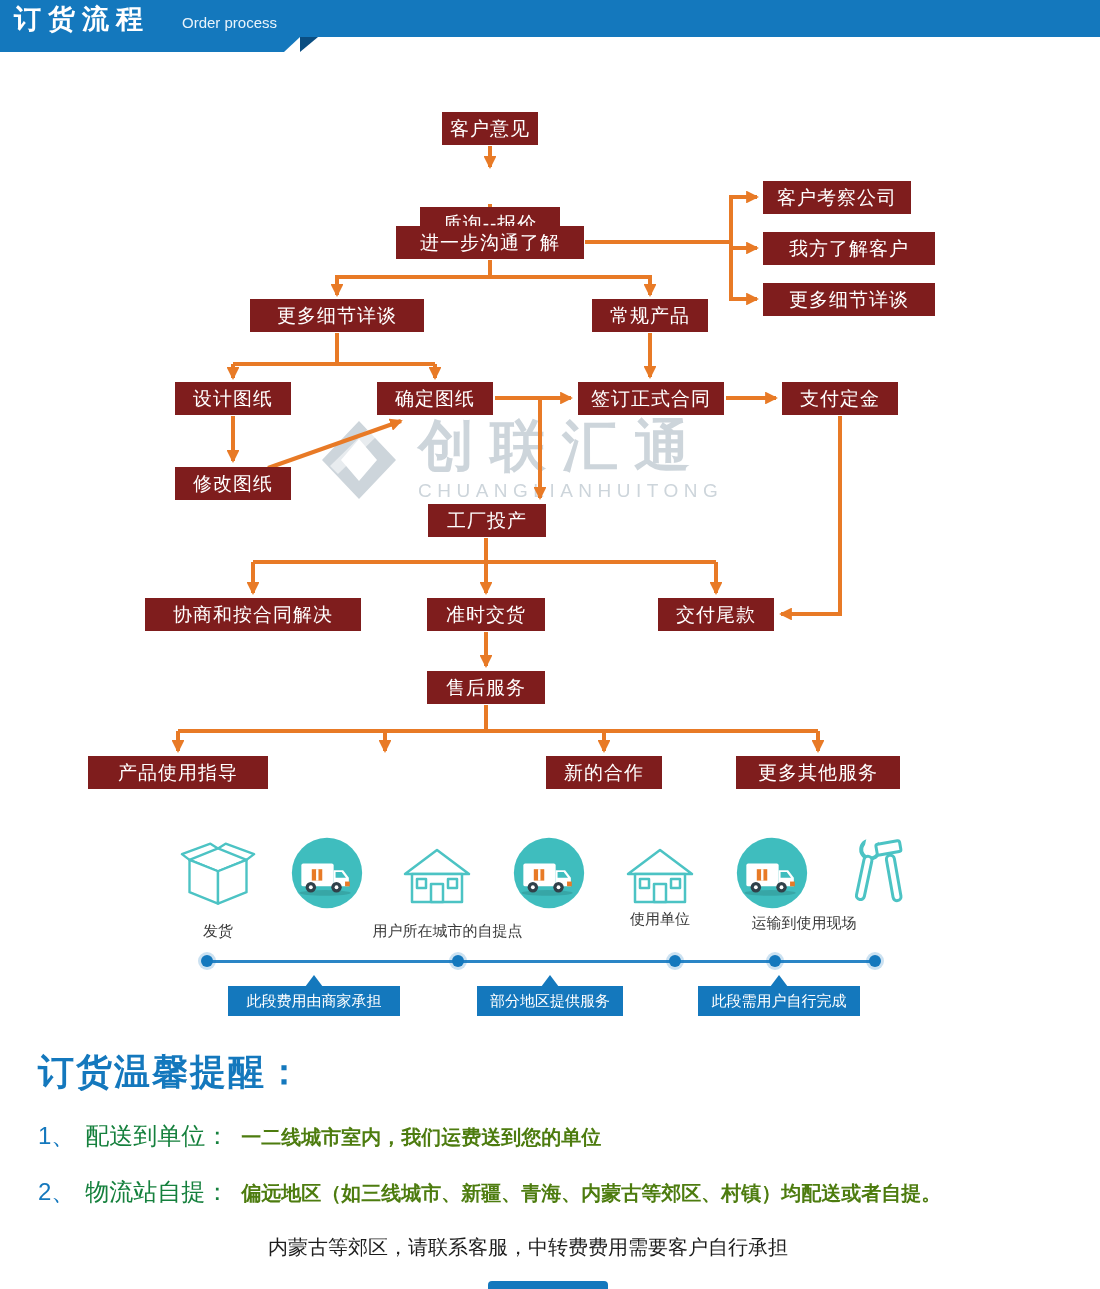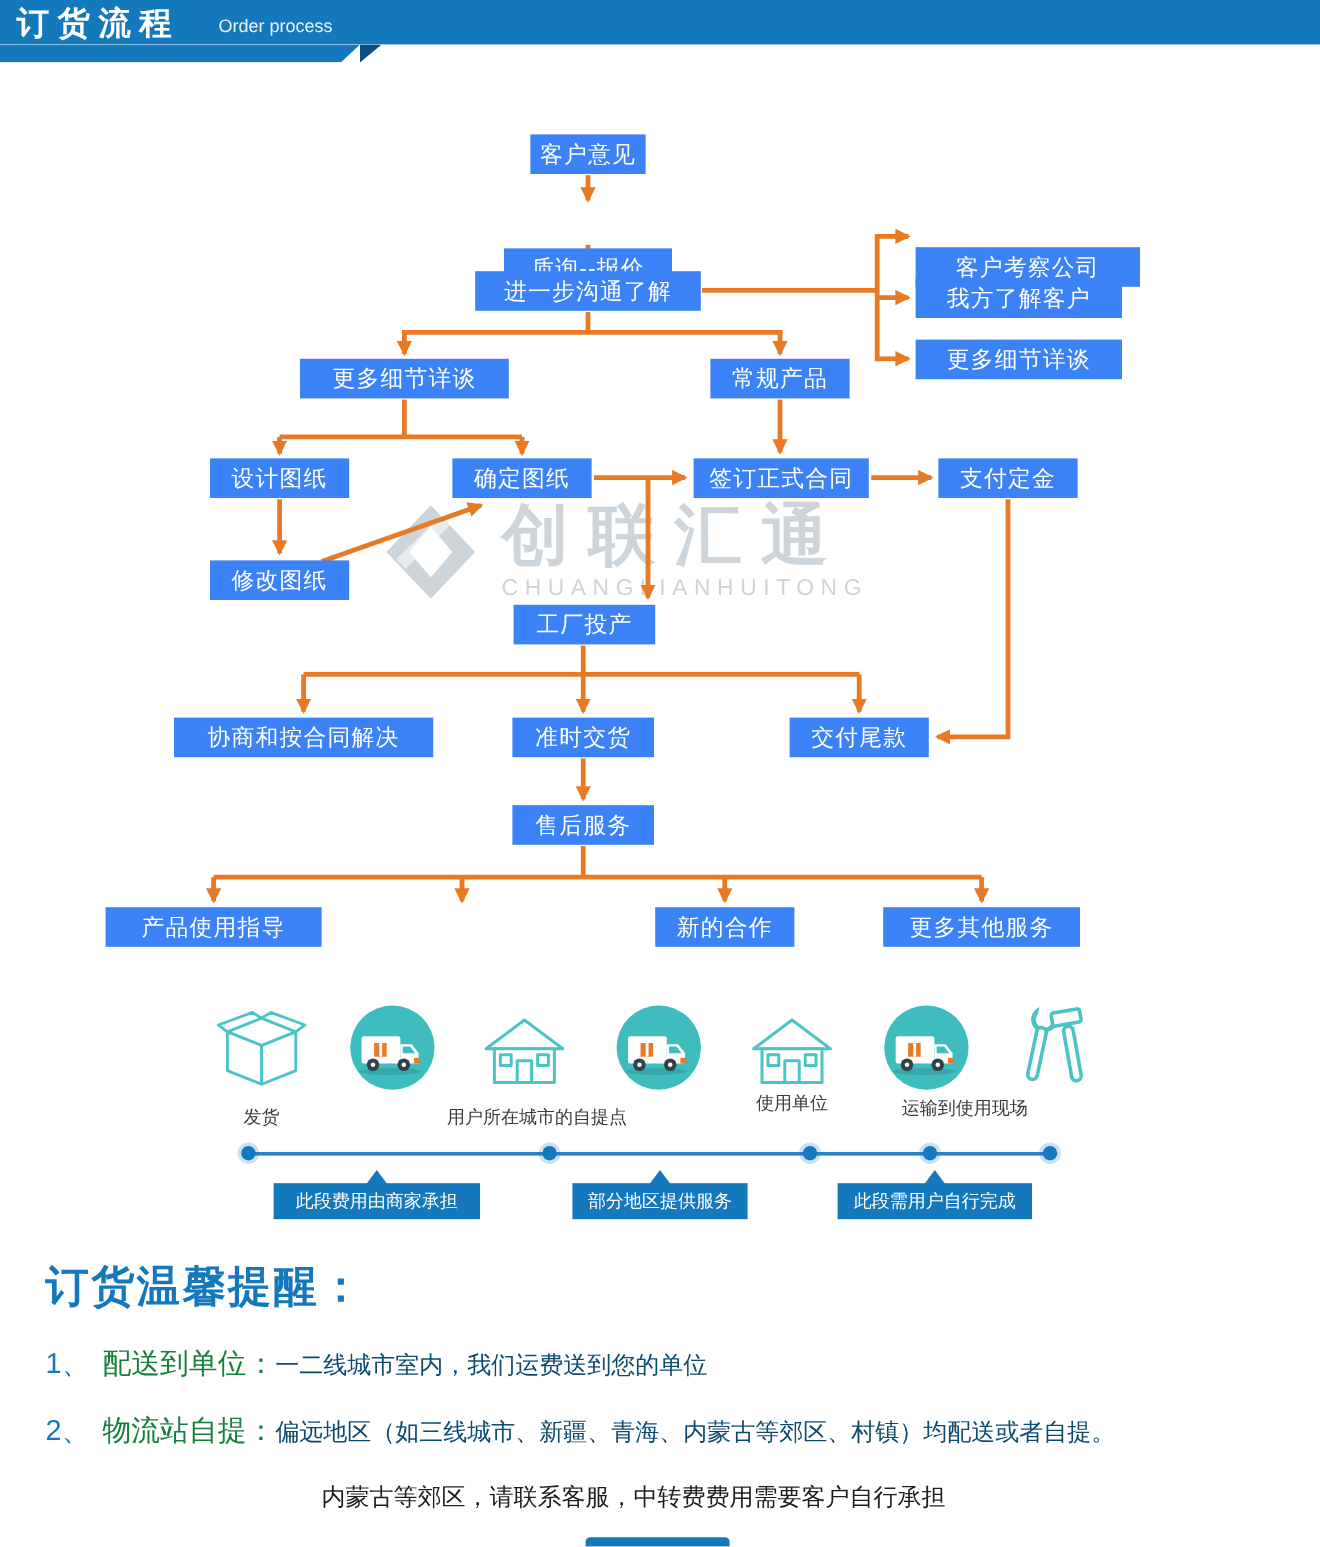--- a/index.html
+++ b/index.html
@@ -16,26 +16,26 @@
              letter-spacing:7px;z-index:7;}
   .hdr-sub{position:absolute;left:182px;top:14px;font-size:15px;color:#e8f3fb;z-index:7;}
 
   
   .wm{position:absolute;left:320px;top:418px;display:flex;align-items:center;z-index:1;}
   .wm-textcol{margin-left:20px;}
   .wm-text{font-size:56px;font-weight:bold;color:#cdd5db;letter-spacing:16px;line-height:1;}
   .wm-sub{font-size:19px;color:#cdd5db;letter-spacing:5.5px;margin-top:6px;}
 
   
-  .node{position:absolute;height:33px;background:#3b82f6;color:#fff;display:flex;align-items:center;
+  .node{position:absolute;height:33px;background:#7f1d1d;color:#fff;display:flex;align-items:center;
         justify-content:center;font-size:19px;letter-spacing:1px;z-index:3;}
   #nd-feedback{left:442px;top:112px;width:96px;}
   #nd-quote{left:420px;top:170px;width:140px;margin-top:37px;}
   #nd-communicate{left:396px;top:226px;width:188px;}
-  #nd-visit{left:763px;top:181px;width:187px;margin-top:25px;}
+  #nd-visit{left:763px;top:181px;width:148px;}
   #nd-know{left:763px;top:232px;width:172px;}
   #nd-details{left:763px;top:283px;width:172px;}
   #nd-custom{left:250px;top:299px;width:174px;}
   #nd-regular{left:592px;top:299px;width:116px;}
   #nd-design{left:175px;top:382px;width:116px;}
   #nd-confirm{left:377px;top:382px;width:116px;}
   #nd-sign{left:578px;top:382px;width:146px;}
   #nd-deposit{left:782px;top:382px;width:116px;}
   #nd-modify{left:175px;top:467px;width:116px;}
   #nd-produce{left:428px;top:504px;width:118px;}
@@ -79,21 +79,21 @@
   #tag2{left:477px;width:146px;}
   #tag3{left:698px;width:162px;}
 
   
   .notice-title{position:absolute;left:38px;top:1048px;font-size:36px;font-weight:bold;color:#1478bd;
                 letter-spacing:2px;z-index:2;}
   .notice-item{position:absolute;display:flex;align-items:baseline;white-space:nowrap;z-index:2;}
   #ni1{left:38px;top:1120px;} #ni2{left:38px;top:1176px;}
   .ni-num{font-size:24px;color:#1478bd;margin-right:10px;}
   .ni-head{font-size:24px;color:#15803d;}
-  .ni-body{font-size:20px;color:#0c4a6e;margin-left:0;}
+  .ni-body{font-size:20px;color:#4d7c0f;margin-left:12px;font-weight:bold;}
   .notice-note{position:absolute;left:268px;top:1234px;font-size:20px;color:#1d1d1d;z-index:2;white-space:nowrap;}
 
   .footer-bar{position:absolute;left:488px;top:1281px;width:120px;height:8px;background:#1478bd;
               border-radius:4px 4px 0 0;z-index:2;}
 </style>
 </head>
 <body>
 
 <div class="page">
 

